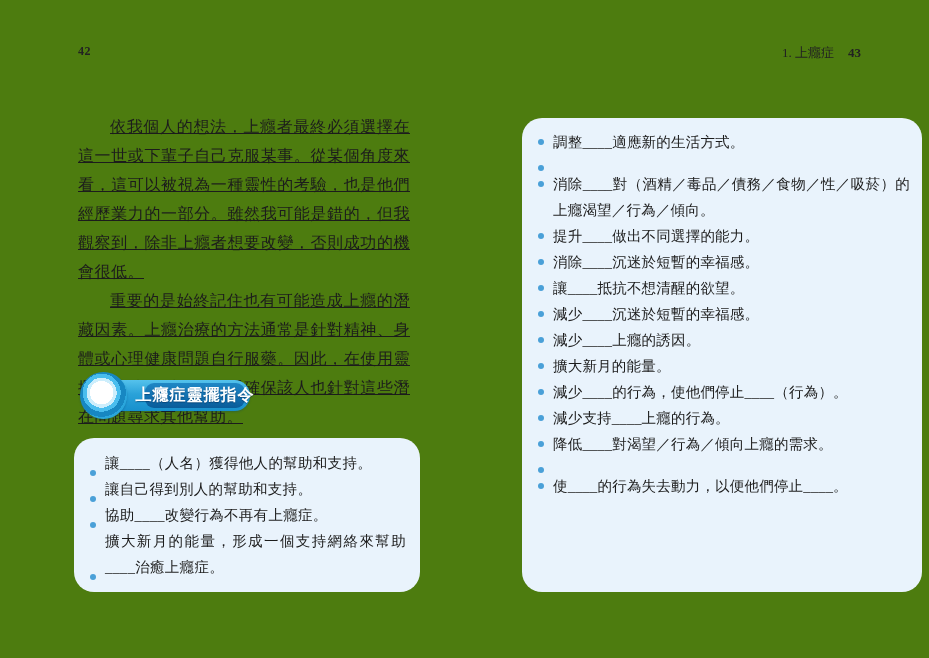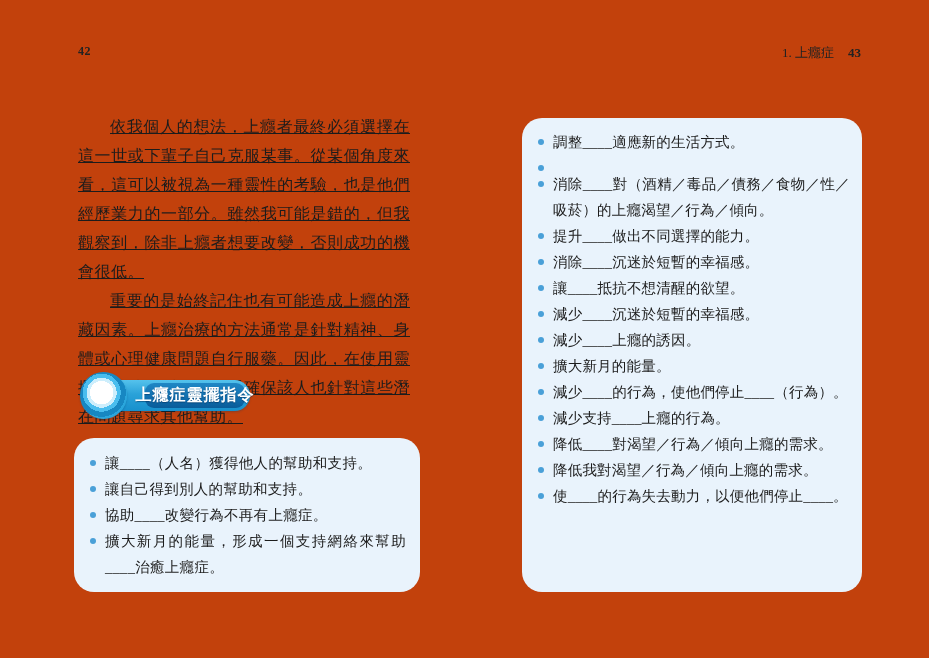--- a/index.html
+++ b/index.html
@@ -1,19 +1,19 @@
 <!DOCTYPE html>
 <html lang="zh-Hant"><head>
 <meta charset="utf-8">
 <style>
   html,body{margin:0;padding:0;background:#fff;}
   .spread{
     position:relative;
     width:929px;height:658px;
-    background:#c2410c;
+    background:#4d7c0f;
     font-family:"Liberation Serif","DejaVu Serif",serif;
     color:#1c1c1c;
     overflow:hidden;
   }
   
   .folio-left{
     position:absolute;left:78px;top:44px;
     font-size:12px;font-weight:bold;letter-spacing:.5px;color:#222;
   }
   .page-header-right{
@@ -72,27 +72,27 @@
     position:absolute;
     background:#e9f3fc;
     border-radius:20px;
     box-sizing:border-box;
   }
   .box-left{
     left:74px;top:438px;width:346px;min-height:149px;
     padding:12px 14px 12px 14px;
   }
   .box-right{
-    left:522px;top:118px;width:340px;min-height:474px;
+    left:522px;top:118px;width:400px;min-height:474px;
     padding:11px 12px 11px 14px;
   }
   .li{
     display:flex;align-items:flex-start;
   }
-  .box-left .li{font-size:14.5px;line-height:26px;letter-spacing:.3px;}
+  .box-left .li{font-size:14.5px;line-height:26px;letter-spacing:.3px;align-items:flex-end;}
   .box-right .li{font-size:14.5px;line-height:26px;letter-spacing:.2px;}
   .dot{
     flex:0 0 auto;
     width:6px;height:6px;border-radius:50%;
     background:#4aa0d8;
     margin:10px 9px 0 2px;
   }
   .li-text{text-align:justify;}
 </style>
 </head>
@@ -182,21 +182,20 @@
     <div class="li">
         <span class="dot"></span>
         <span class="li-text">減少支持____上癮的行為。</span>
       </div>
     <div class="li">
         <span class="dot"></span>
         <span class="li-text">降低____對渴望／行為／傾向上癮的需求。</span>
       </div>
     <div class="li">
         <span class="dot"></span>
-        <span class="li-text">降低我對渴望／行為／傾向上癮的需求。</span>
       </div>
     <div class="li">
         <span class="dot"></span>
         <span class="li-text">使____的行為失去動力，以便他們停止____。</span>
       </div>
   </div>
 
 </div>
 
 </body></html>

